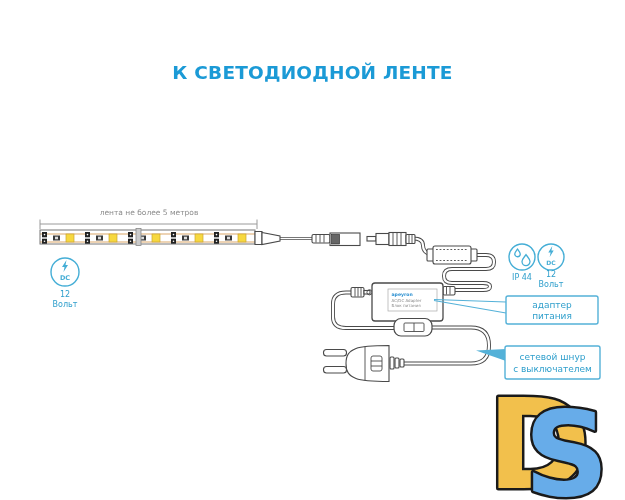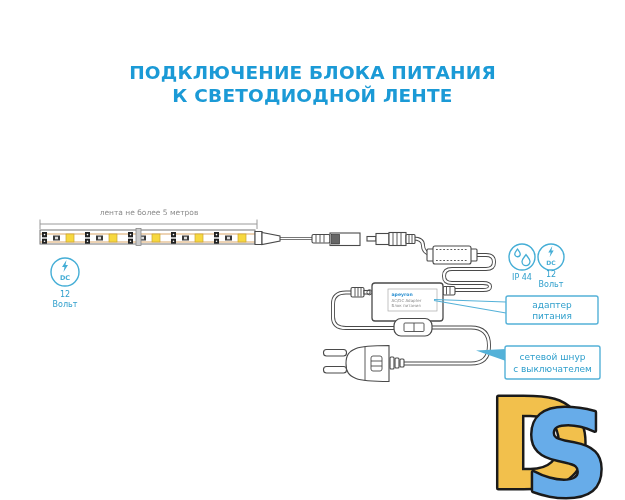--- a/index.html
+++ b/index.html
@@ -23,21 +23,20 @@
   .badge-text{fill:#2f9fcc;font-size:8px;}
   .tiny{fill:#8a8a8a;}
   text{font-family:"DejaVu Sans","Liberation Sans",sans-serif;}
 </style>
 </head>
 <body>
 
 <div class="stage">
 
   <div class="title">
-    <div>ПОДКЛЮЧЕНИЕ БЛОКА ПИТАНИЯ</div>
     <div>К СВЕТОДИОДНОЙ ЛЕНТЕ</div>
   </div>
 
   <svg width="625" height="500" viewBox="0 0 625 500">
     <defs>
       <pattern id="stripSeg" x="41" y="231" width="43" height="14" patternUnits="userSpaceOnUse">
         <rect x="0" y="2.5" width="43" height="1" fill="#dca86a"></rect>
         <rect x="0" y="10.5" width="43" height="1" fill="#dca86a"></rect>
         <rect x="1" y="1" width="5" height="5.3" fill="#222"></rect>
         <circle cx="3.5" cy="3.6" r="0.8" fill="#fff"></circle>

